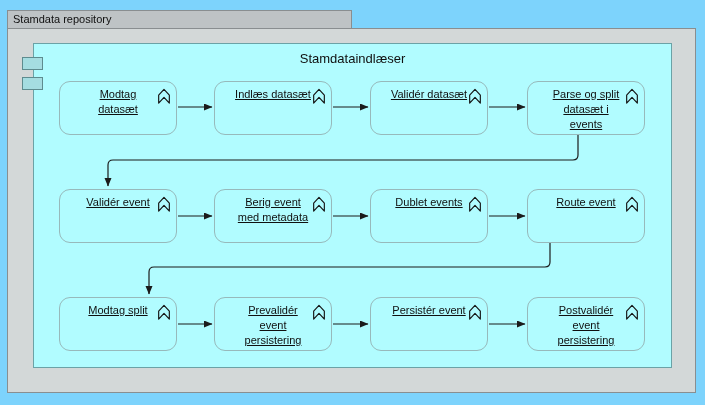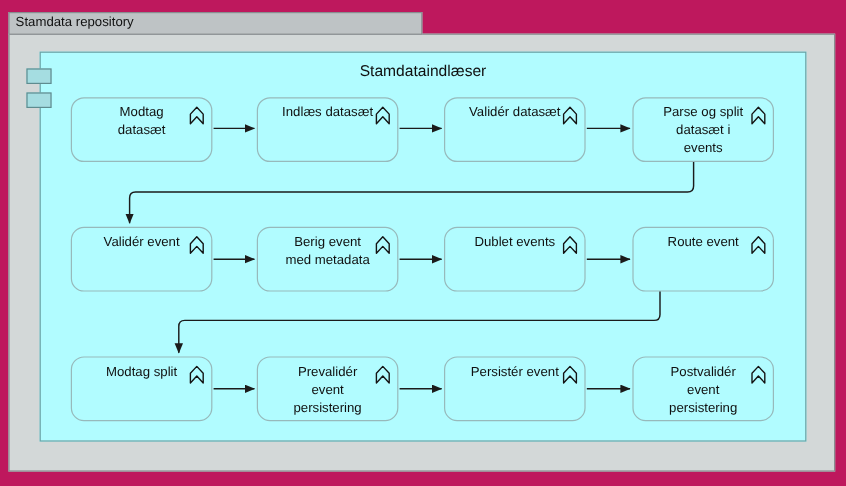--- a/index.html
+++ b/index.html
@@ -1,19 +1,19 @@
 <!DOCTYPE html>
 <html><head>
 <meta charset="utf-8">
 <style>
   html,body { margin:0; padding:0; background:#ffffff; }
   .canvas {
     position:relative; width:705px; height:405px;
     font-family:"Liberation Sans", sans-serif;
-    color:#101010; overflow:hidden; background:#be185d;
+    color:#101010; overflow:hidden; background:#7dd3fc;
   }
   
   .group-tab {
     position:absolute; left:7px; top:10px; width:345px; height:19px;
     background:#bec3c5; border:1px solid #898e90; box-sizing:border-box;
     font-size:11px; line-height:17px; padding-left:5px; z-index:2;
   }
   .group-body {
     position:absolute; left:7px; top:28px; width:689px; height:365px;
     background:#d3d8d8; border:1px solid #898e90; box-sizing:border-box; z-index:1;
@@ -30,21 +30,21 @@
   .port {
     position:absolute; left:22px; width:21px; height:13px;
     background:#a5dde1; border:1px solid #5e8c8f; box-sizing:border-box; z-index:6;
   }
   .port1 { top:57px; }
   .port2 { top:77px; }
   
   .pbox {
     position:absolute; width:118px; height:54px; box-sizing:border-box;
     background:#b1fcff; border:1px solid #97b9bb; border-radius:11px;
-    text-align:center; z-index:5;
+    text-align:center; z-index:5;text-decoration:underline;
   }
   .pbox-label {
     display:block; padding:5px 6px 0 6px; white-space:pre-line;
     font-size:11px; line-height:15px;
   }
   .chev {
     position:absolute; top:5px; right:4px; width:16px; height:18px; z-index:6;
   }
   .connectors {
     position:absolute; left:0; top:0; width:705px; height:405px;

